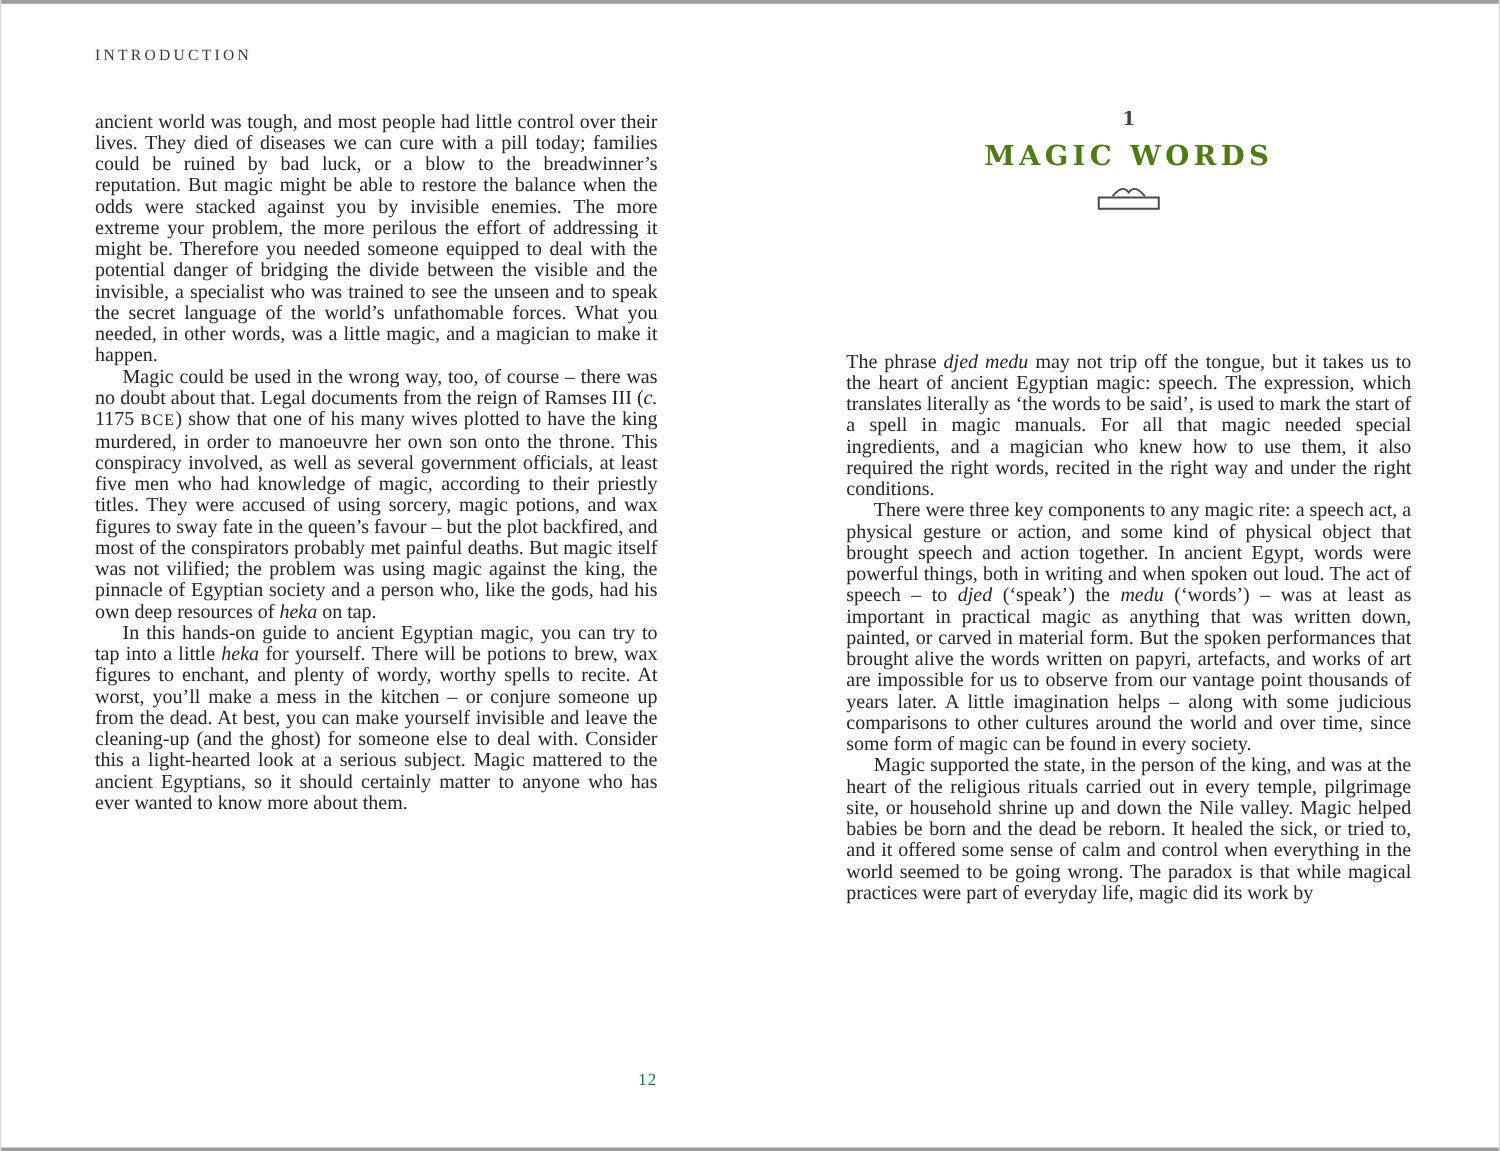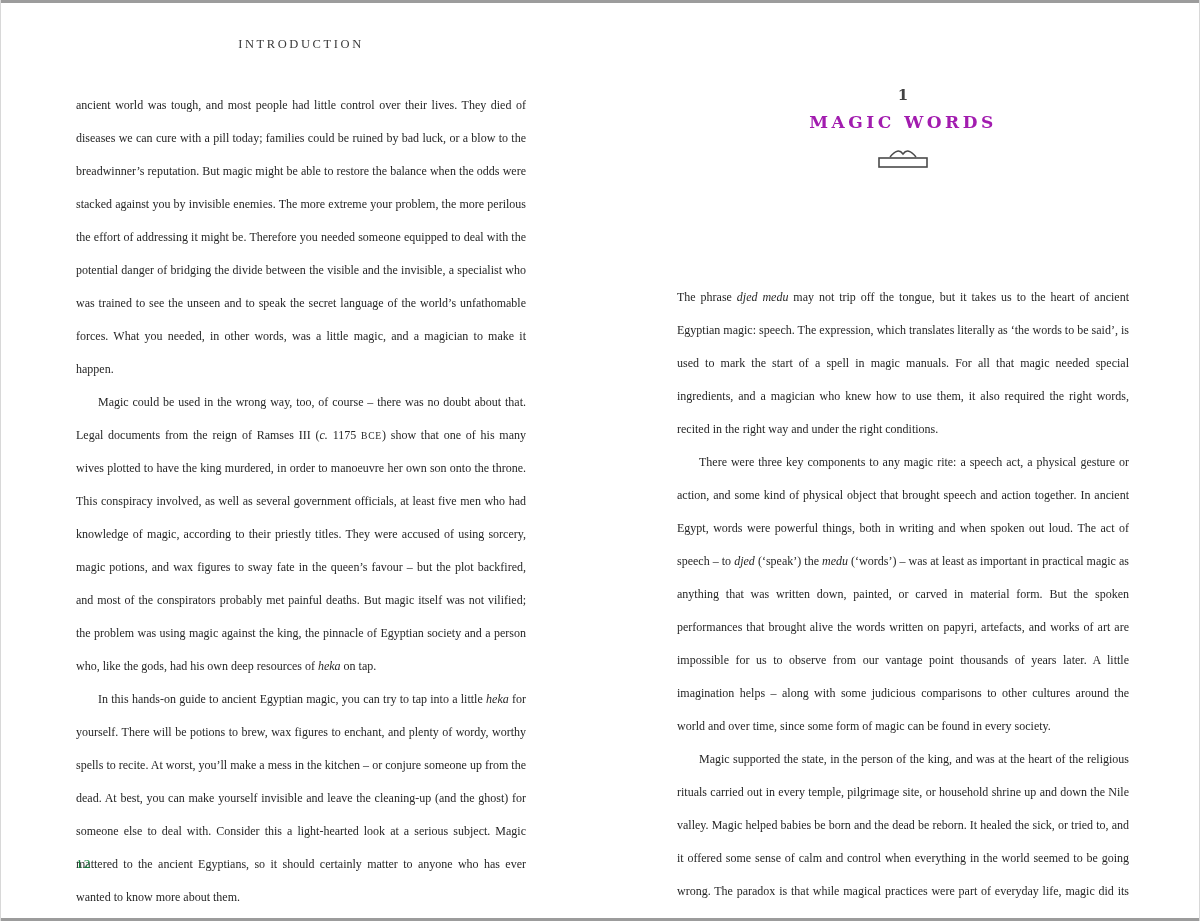--- a/index.html
+++ b/index.html
@@ -24,33 +24,32 @@
     position: absolute;
     top: 0;
     height: 921px;
   }
   .page.left  { left: 75px;  width: 450px; }
   .page.right { left: 676px; width: 452px; }
 
   .running-header {
     position: absolute;
     top: 37px; left: 0; right: 0;
-    text-align: center;
     font-family: "Liberation Serif", serif;
     font-size: 12.5px;
     letter-spacing: 2.6px;
     color: #3a3a3a;
   }
 
   .body-text {
     position: absolute;
     left: 0; right: 0;
     text-align: justify;
-    font-size: 12px;
-    line-height: 33px;
+    font-size: 16px;
+    line-height: 17px;
     color: #262626;
   }
   .page.left  .body-text { top: 89px; }
   .page.right .body-text { top: 249px; margin-top: 32px; }
 
   .para { text-align: justify; }
   .para.indent { text-indent: 22px; }
   .it { font-style: italic; }
   .sc { font-size: 0.8em; letter-spacing: 0.08em; }
 
@@ -62,34 +61,34 @@
     font-weight: bold;
     font-size: 15px;
     color: #424242;
   }
   .chapter-title {
     position: absolute;
     top: 112px; left: 0; right: 0;
     text-align: center;
     font-family: "DejaVu Serif", serif;
     font-weight: bold;
-    font-size: 17px;
+    font-size: 22px;
     letter-spacing: 3.5px;
-    color: #a21caf;
+    color: #4d7c0f;
   }
   .ornament-wrap {
     position: absolute;
     top: 144px; left: 0; right: 0;
     text-align: center;
   }
 
   .page-number {
     position: absolute;
     top: 856px; left: 0; right: 0;
-    text-align: left;
+    text-align: right;
     font-size: 13.5px;
     letter-spacing: 1px;
     color: #15803d;
   }
 </style>
 </head>
 <body>
 
 <div class="edge-border top"></div>
 

